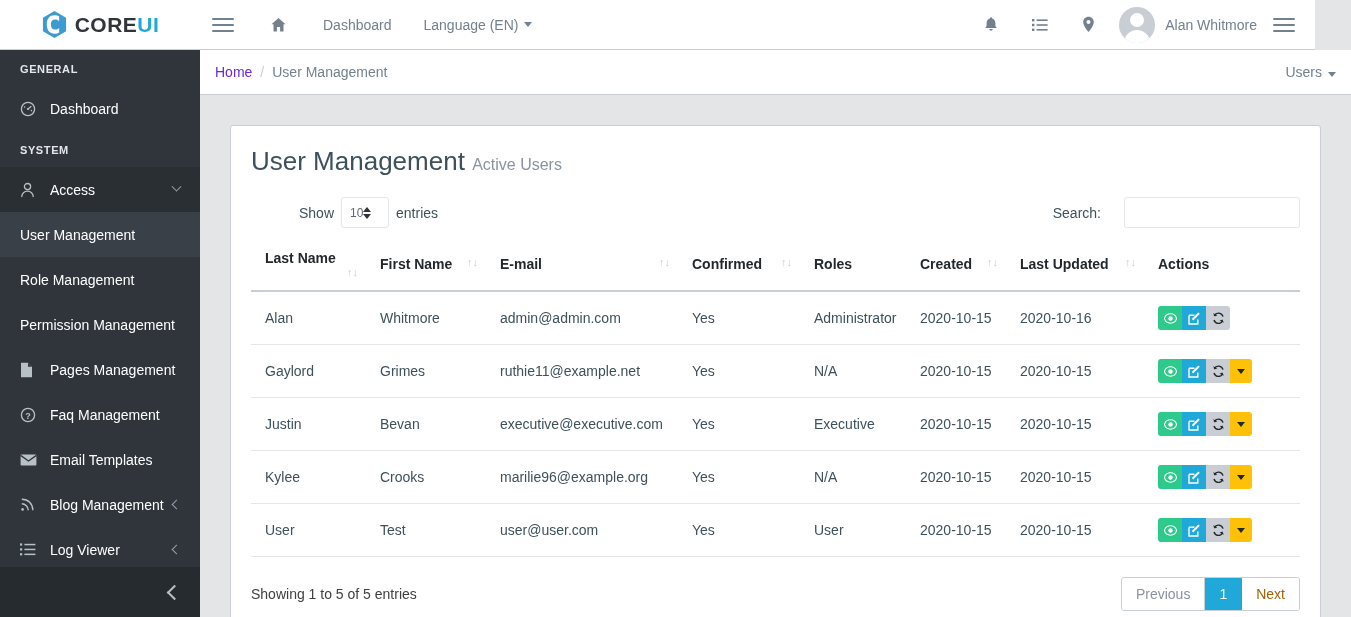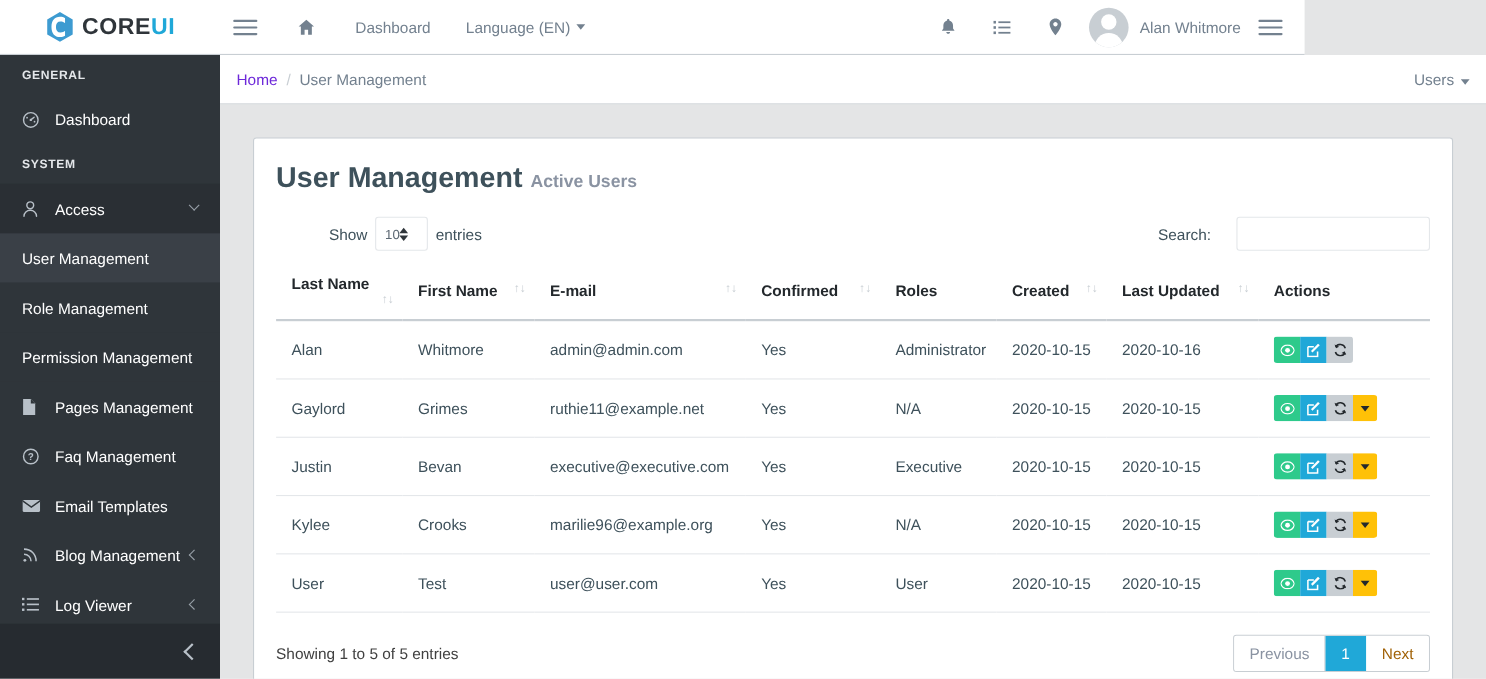--- a/index.html
+++ b/index.html
@@ -9,21 +9,21 @@
     font-family: "Liberation Sans", sans-serif;
     font-size: 14px;
     color: #3e515b;
     background: #e4e5e6;
     overflow: hidden;
   }
 
   
   .app { position: relative; width: 1351px; height: 617px; }
   .header {
-    position: absolute; top: 0; left: 0; width: 1186px; height: 50px;
+    position: absolute; top: 0; left: 0; width: 1315px; height: 50px;
     background: #fff; border-bottom: 1px solid #c8ced3;
     display: flex; align-items: center;
   }
   .brand {
     width: 200px; height: 49px; display: flex; align-items: center;
     justify-content: center; gap: 7px;
   }
   .brand-logo { width: 27px; height: 29px; display:block; }
   .brand-text {
     font-size: 21px; font-weight: bold; letter-spacing: .5px;
@@ -104,21 +104,21 @@
   .crumb.active { color: #73818f; }
   .crumb.home { color: #6d28d9; }
   .crumb-sep { color: #c8ced3; padding: 0 8px; }
   .crumb-menu { margin-left: auto; color: #73818f; font-size: 14px; cursor: pointer; }
 
   .content { padding: 30px 30px 0 30px; background: #e4e5e6; height: 522px; }
   .card {
     background: #fff; border: 1px solid #c8ced3; border-radius: 3px;
     padding: 20px; height: 520px;
   }
-  .card-title { font-size: 26px; color: #3e515b; font-weight: bold; margin: 0 0 20px 0; }
+  .card-title { font-size: 26px; color: #3e515b; font-weight: normal; margin: 0 0 20px 0; }
   .card-title .sub { font-size: 16px; color: #8a93a2; }
 
   .table-controls { display: flex; align-items: center; margin-bottom: 10px; }
   .show-entries { font-size: 14px; color: #3e515b; display: flex; align-items: center; gap: 7px; margin-left: 48px; }
   .select-box {
     border: 1px solid #e4e7ea; border-radius: 3px; height: 31px; width: 48px;
     display: flex; align-items: center; justify-content: space-between;
     padding: 0 23px 0 8px; font-size: 12px; color: #5c6873; cursor: pointer; background: #fff;
   }
   .stepper { display: flex; flex-direction: column; line-height: 0; }

